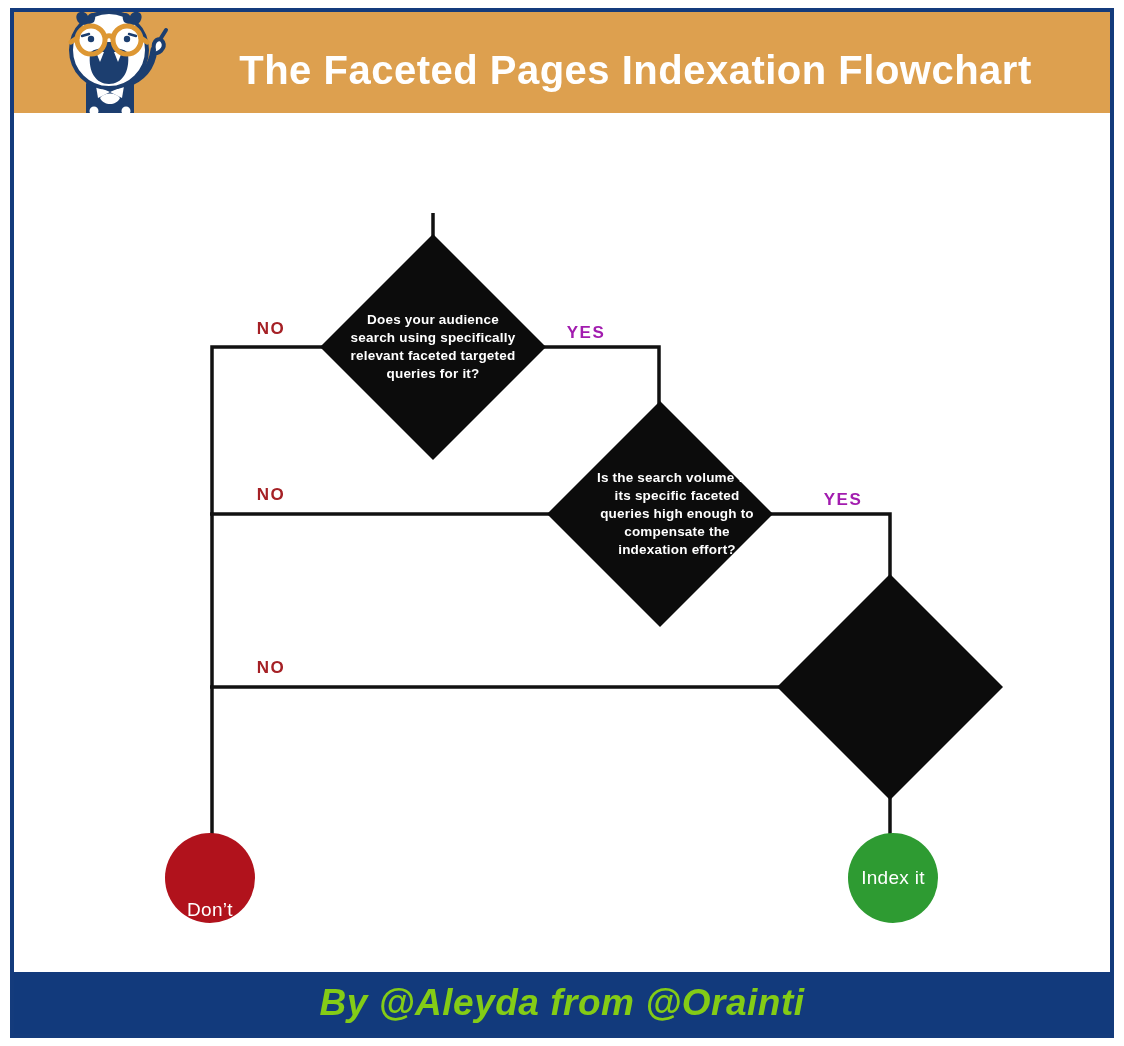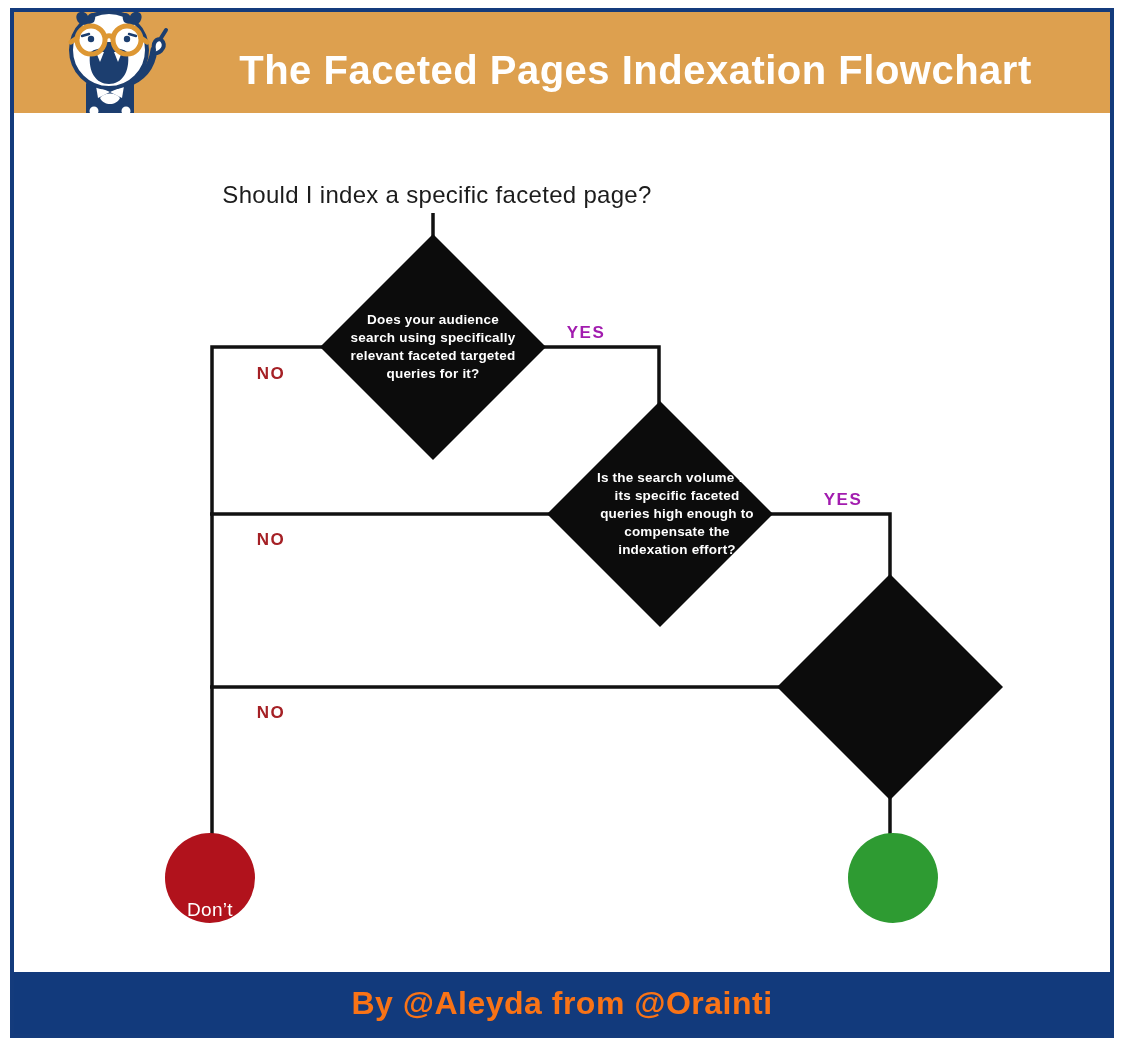--- a/index.html
+++ b/index.html
@@ -28,37 +28,37 @@
     color:#ffffff;font-size:40px;font-weight:bold;letter-spacing:.5px;
     white-space:nowrap;
   }
   .mascot{position:absolute;left:48px;top:6px;width:128px;height:107px;}
   .footer{
     position:absolute;left:14px;top:972px;
     width:1096px;height:62px;
     background:#123a7c;
     display:flex;align-items:center;justify-content:center;
   }
-  .footer-text{color:#f97316;font-size:32px;font-weight:bold;letter-spacing:.5px;}
+  .footer-text{color:#84cc16;font-size:37px;font-weight:bold;letter-spacing:.5px;font-style:italic;}
   .geometry{position:absolute;left:0;top:0;width:1124px;height:1046px;}
   .txt{position:absolute;display:flex;align-items:center;justify-content:center;text-align:center;}
   .question{
     left:187px;top:178px;width:500px;height:34px;
     font-size:24px;color:#1c1c1c;font-weight:500;letter-spacing:.3px;
   }
   .diamond-label{
     color:#ffffff;font-size:13.5px;line-height:1.32;font-weight:700;letter-spacing:.2px;
   }
   .d1{left:348px;top:290px;width:170px;height:114px;}
   .d2{left:578px;top:452px;width:166px;height:124px;margin-left:16px;}
   .d3{left:795px;top:622px;width:190px;height:130px;}
   .branch{
     width:70px;height:24px;font-size:17px;font-weight:600;letter-spacing:1.5px;
   }
-  .no{color:#a52025;margin-top:45px;}
+  .no{color:#a52025;}
   .yes{color:#a21caf;margin-top:6px;}
   .no1{left:236px;top:317px;}
   .no2{left:236px;top:483px;}
   .no3{left:236px;top:656px;}
   .yes1{left:551px;top:315px;}
   .yes2{left:808px;top:482px;}
   .circle-label{
     color:#ffffff;font-size:19px;font-weight:500;line-height:1.25;letter-spacing:.3px;
   }
   .neg{left:165px;top:887px;width:90px;height:70px;}
@@ -124,30 +124,30 @@
     <path d="M890 793 L890 834" stroke="#111" stroke-width="3.5" fill="none"></path>
 
     <polygon points="433,234 546,347 433,460 320,347" fill="#0c0c0c"></polygon>
     <polygon points="660,401 773,514 660,627 547,514" fill="#0c0c0c"></polygon>
     <polygon points="890,574 1003,687 890,800 777,687" fill="#0c0c0c"></polygon>
 
     <circle cx="210" cy="878" r="45" fill="#b1121c"></circle>
     <circle cx="893" cy="878" r="45" fill="#2e9b32"></circle>
   </svg>
 
-  <div class="txt question">Should I index a specific faceted page?</div>
 
   <div class="txt diamond-label d1">Does your audience search using specifically relevant faceted targeted queries for it?</div>
   <div class="txt diamond-label d2">Is the search volume for its specific faceted queries high enough to compensate the indexation effort?</div>
 
   <div class="txt branch no no1">NO</div>
   <div class="txt branch no no2">NO</div>
   <div class="txt branch no no3">NO</div>
   <div class="txt branch yes yes1">YES</div>
   <div class="txt branch yes yes2">YES</div>
 
   <div class="txt circle-label neg">Don’t index it</div>
+  <div class="txt circle-label pos">Index it</div>
 
   <div class="footer">
     <div class="footer-text">By @Aleyda from @Orainti</div>
   </div>
 
 </div>
 
 </body></html>

